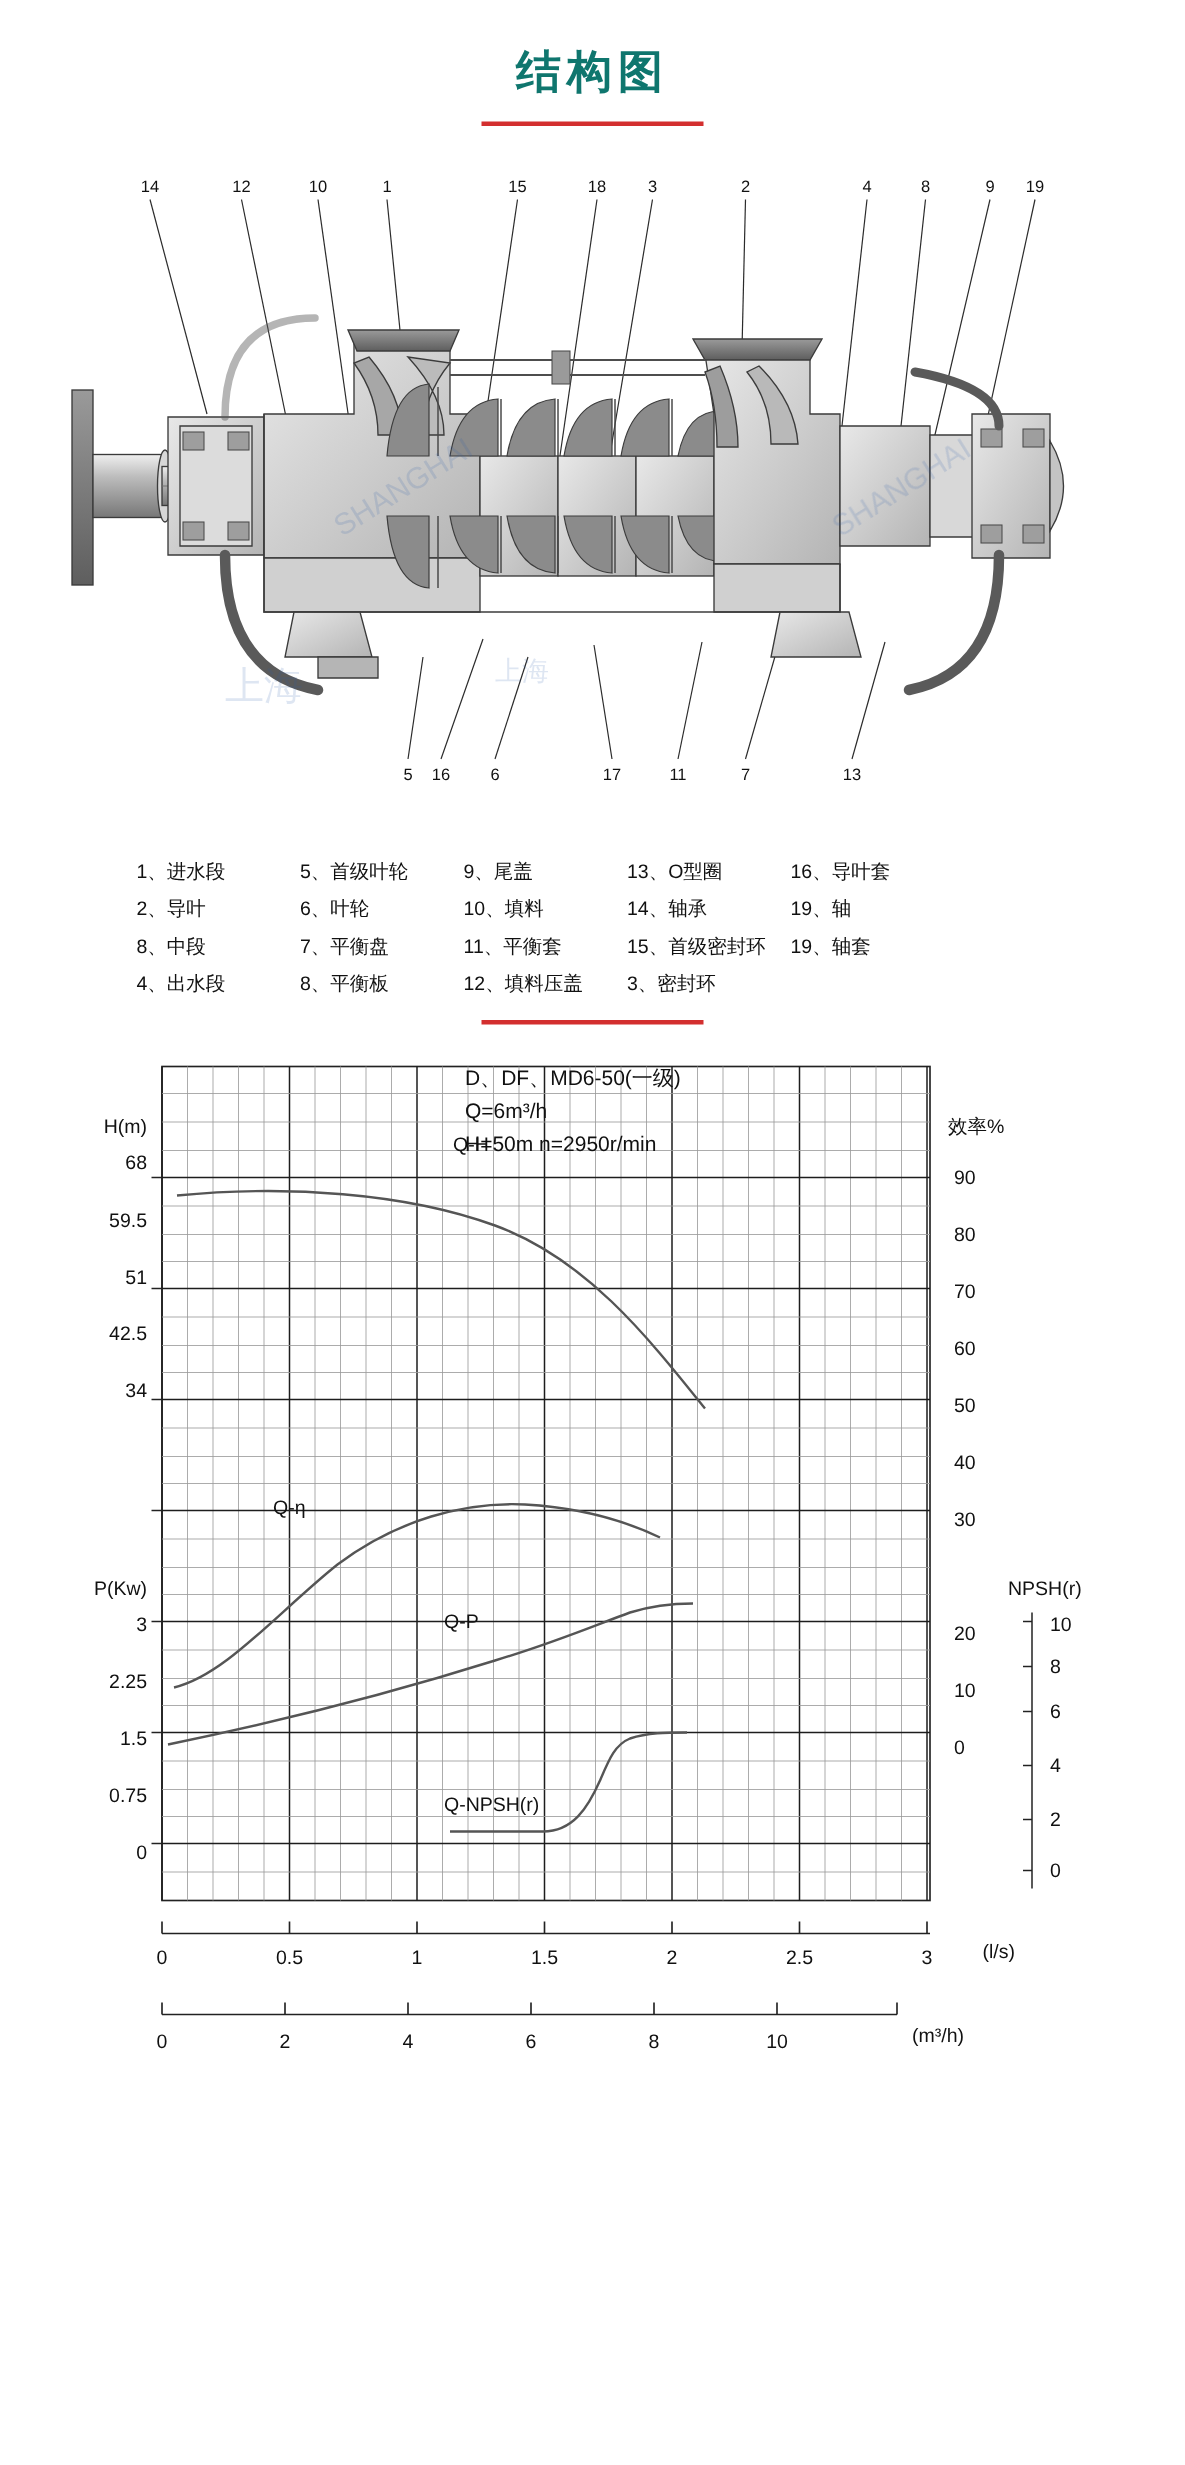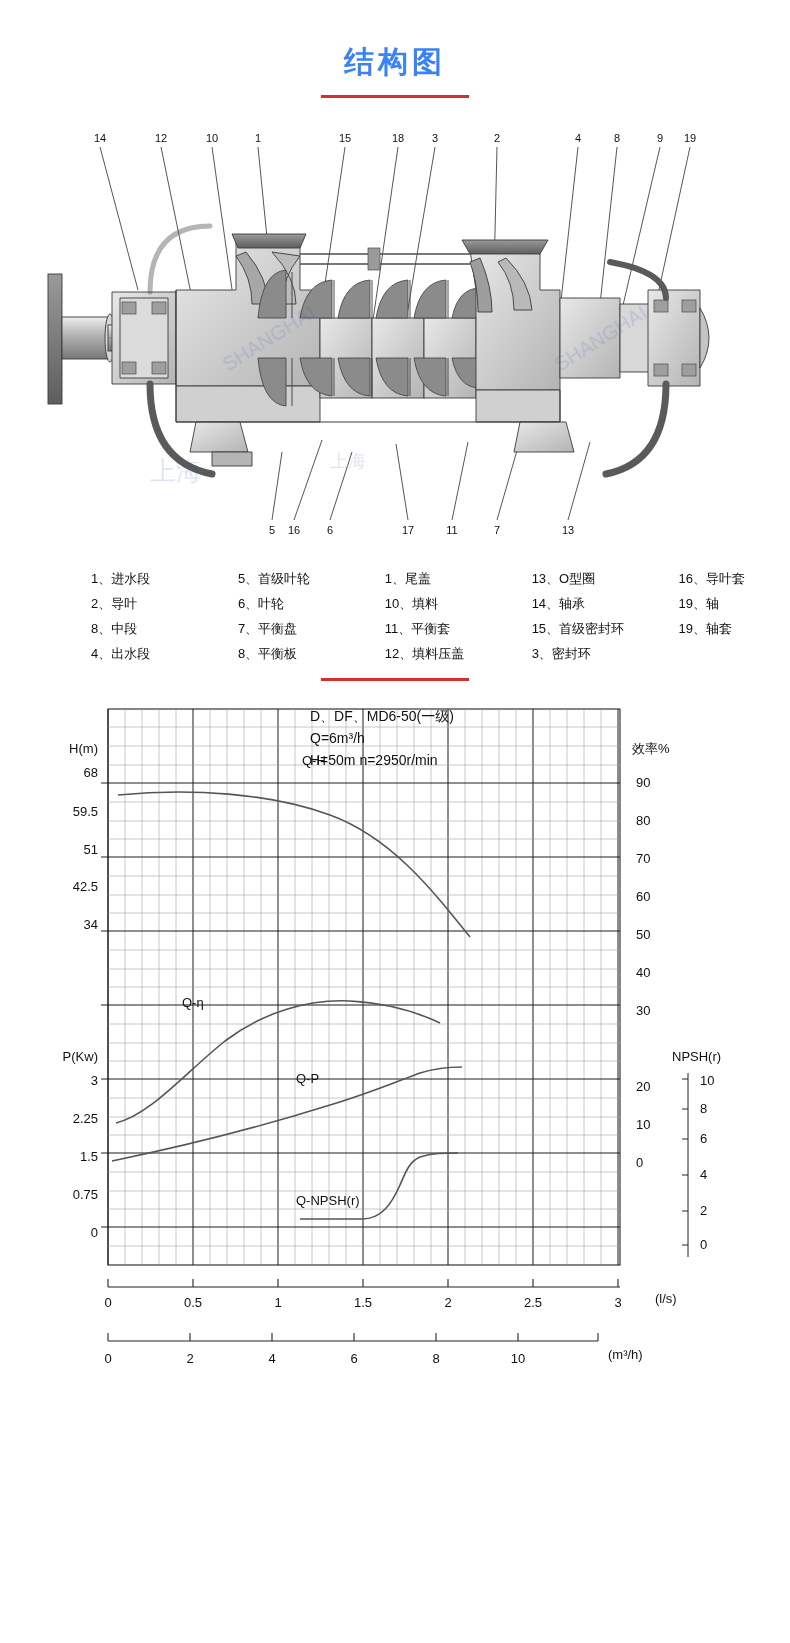--- a/index.html
+++ b/index.html
@@ -11,43 +11,43 @@
     font-family: "Liberation Sans", sans-serif;
     color: #1a1a1a;
     position: relative;
     overflow: hidden;
   }
   .section-title {
     text-align: center;
     font-size: 30px;
     font-weight: bold;
     letter-spacing: 4px;
-    color: #3b82f6;
-    padding-top: 42px;
+    color: #0f766e;
+    padding-top: 28px;
   }
   .title-underline {
     width: 148px;
     height: 3px;
     background: #d32f2f;
     margin: 12px auto 0 auto;
   }
   
   .struct-wrap {
     position: relative;
     width: 672px;
     height: 430px;
     margin-top: 24px;
   }
   .struct-wrap svg { display:block; }
   
   .legend {
     width: 700px;
-    margin: 14px auto 0 auto;
+    margin: 30px auto 0 auto;
     display: grid;
-    grid-template-columns: repeat(4, 1fr);
+    grid-template-columns: repeat(6, 1fr);
     grid-auto-flow: column;
     grid-template-rows: repeat(4, 25px);
     font-size: 13px;
     color: #111;
     padding-left: 46px;
   }
   .legend div { line-height: 25px; white-space: nowrap; }
   
   .chart-wrap {
     position: relative;
@@ -254,21 +254,21 @@
 
   <div class="legend">
     <div>1、进水段</div>
     <div>2、导叶</div>
     <div>8、中段</div>
     <div>4、出水段</div>
     <div>5、首级叶轮</div>
     <div>6、叶轮</div>
     <div>7、平衡盘</div>
     <div>8、平衡板</div>
-    <div>1、尾盖</div>
+    <div>9、尾盖</div>
     <div>10、填料</div>
     <div>11、平衡套</div>
     <div>12、填料压盖</div>
     <div>13、O型圈</div>
     <div>14、轴承</div>
     <div>15、首级密封环</div>
     <div>3、密封环</div>
     <div>16、导叶套</div>
     <div>19、轴</div>
     <div>19、轴套</div>

